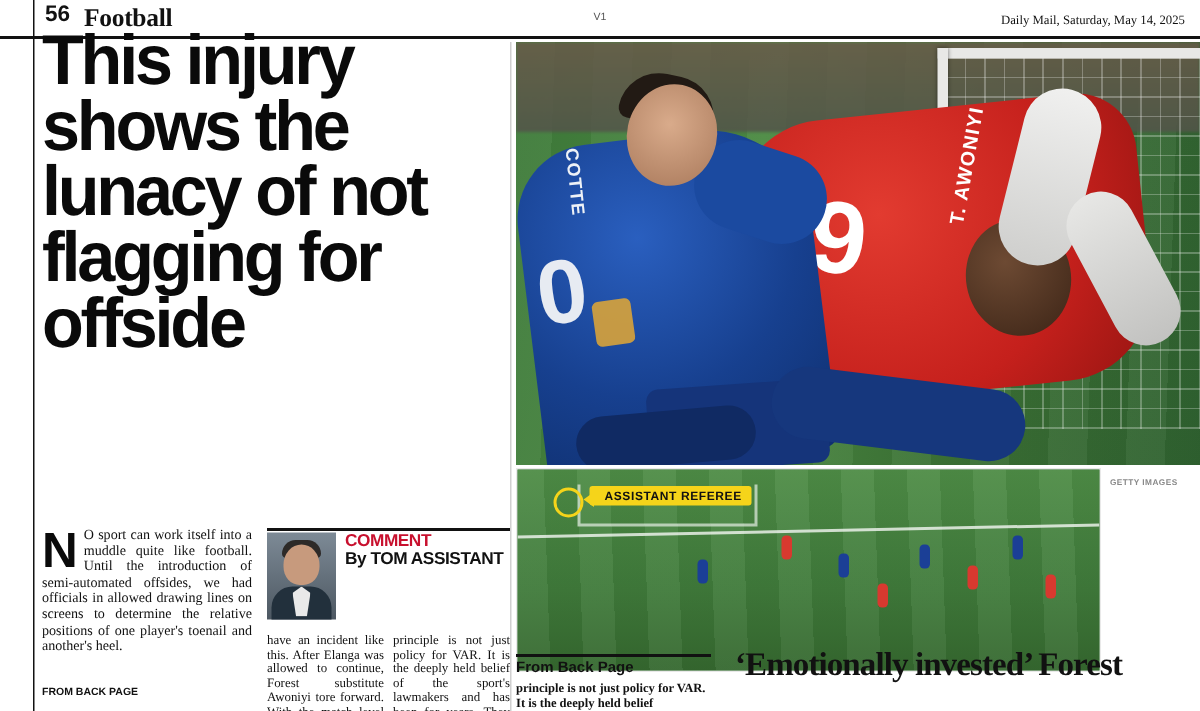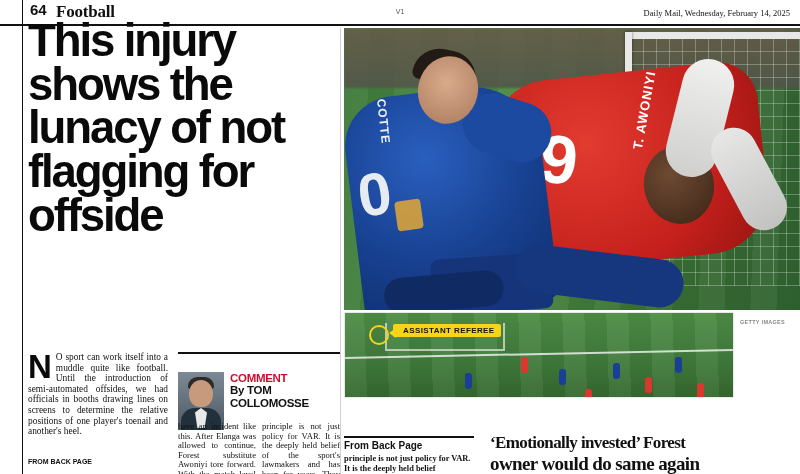--- a/index.html
+++ b/index.html
@@ -116,21 +116,21 @@
     line-height: 26px;
     padding: 2px 4px 0 0;
     color: #0a0a0a;
   }
   .byline-box {
     position: absolute;
     left: 150px;
     top: 0;
     width: 162px;
     border-top: 2px solid #111;
-    padding-top: 18px;
+    padding-top: 1px;
     display: flex;
     gap: 6px;
   }
   .mugshot {
     width: 46px; height: 58px;
     background: linear-gradient(#7d8a96, #4d5862);
     position: relative;
     overflow: hidden;
     flex: none;
   }
@@ -401,21 +401,21 @@
     border-radius: 18px;
     transform: rotate(-5deg);
   }
 
   
   .inset-photo {
     position: absolute;
     left: 344px;
     top: 312px;
     width: 390px;
-    height: 86px;
+    height: 136px;
     overflow: hidden;
     background: #3f7d3d;
     border: 1px solid #e9e9e9;
   }
   .inset-pitch {
     position: absolute; inset: 0;
     background: linear-gradient(180deg, #4e8c46 0%, #3f7a3a 60%, #35682f 100%);
   }
   .inset-stripes {
     position: absolute; inset: 0;
@@ -517,21 +517,21 @@
   }
   .bottom-head {
     position: absolute;
     left: 490px;
     top: 432px;
     width: 310px;
   }
   .bottom-head-l1 {
     font-family: "Liberation Serif", serif;
     font-weight: bold;
-    font-size: 17px;
+    font-size: 22px;
     line-height: 21px;
     letter-spacing: -0.6px;
     color: #111;
   }
   .bottom-head-l2 {
     font-family: "Liberation Serif", serif;
     font-weight: bold;
     font-size: 19px;
     line-height: 21px;
     letter-spacing: -0.6px;
@@ -543,50 +543,50 @@
     width: 1px;
     background: #d0d0d0;
   }
 </style>
 </head>
 <body>
 
 <div class="left-rule"></div>
 
 <div class="masthead">
-  <span class="page-num">64</span>
+  <span class="page-num">56</span>
   <span class="section-title">Football</span>
   <span class="mast-mid">V1</span>
-  <span class="mast-right">Daily Mail, Wednesday, February 14, 2025</span>
+  <span class="mast-right">Daily Mail, Saturday, May 14, 2025</span>
 </div>
 
 <div class="vbar"></div>
 
 <div class="headline-wrap">
   <h1 class="headline">This injury shows the lunacy of not flagging for offside</h1>
 </div>
 
 <div class="body-area">
 
   <div class="col-left">
-    <p class="dropcap-para"><span class="dropcap">N</span><span>O sport can work itself into a muddle quite like football. Until the introduction of semi-automated offsides, we had officials in booths drawing lines on screens to determine the relative positions of one player's toenail and another's heel.</span></p>
+    <p class="dropcap-para"><span class="dropcap">N</span><span>O sport can work itself into a muddle quite like football. Until the introduction of semi-automated offsides, we had officials in allowed drawing lines on screens to determine the relative positions of one player's toenail and another's heel.</span></p>
   </div>
 
   <div class="col-left-tail">FROM BACK PAGE</div>
 
   <div class="byline-box">
     <div class="mugshot">
       <div class="mug-body"></div>
       <div class="mug-shirt"></div>
       <div class="mug-hair"></div>
       <div class="mug-face"></div>
     </div>
     <div>
       <div class="comment-label">COMMENT</div>
-      <div class="byline-by">By TOM COLLOMOSSE</div>
+      <div class="byline-by">By TOM ASSISTANT</div>
     </div>
   </div>
 
   <div class="col-mid">have an incident like this. After Elanga was allowed to continue, Forest substitute Awoniyi tore forward. With the match level at 2-2, a goal at that stage would have taken Forest back into the</div>
   <div class="col-right2">principle is not just policy for VAR. It is the deeply held belief of the sport's lawmakers and has been for years. They do not want</div>
 </div>
 
 <div class="main-photo">
   <div class="pitch"></div>
   <div class="pitch-stripes"></div>
@@ -639,14 +639,13 @@
   <div class="credit">GETTY IMAGES</div>
 </div>
 
 <div class="from-back">
   <div class="from-back-title">From Back Page</div>
   <div class="from-back-text">principle is not just policy for VAR. It is the deeply held belief</div>
 </div>
 
 <div class="bottom-head">
   <div class="bottom-head-l1">‘Emotionally invested’ Forest</div>
-  <div class="bottom-head-l2">owner would do same again</div>
 </div>
 
 </body></html>

